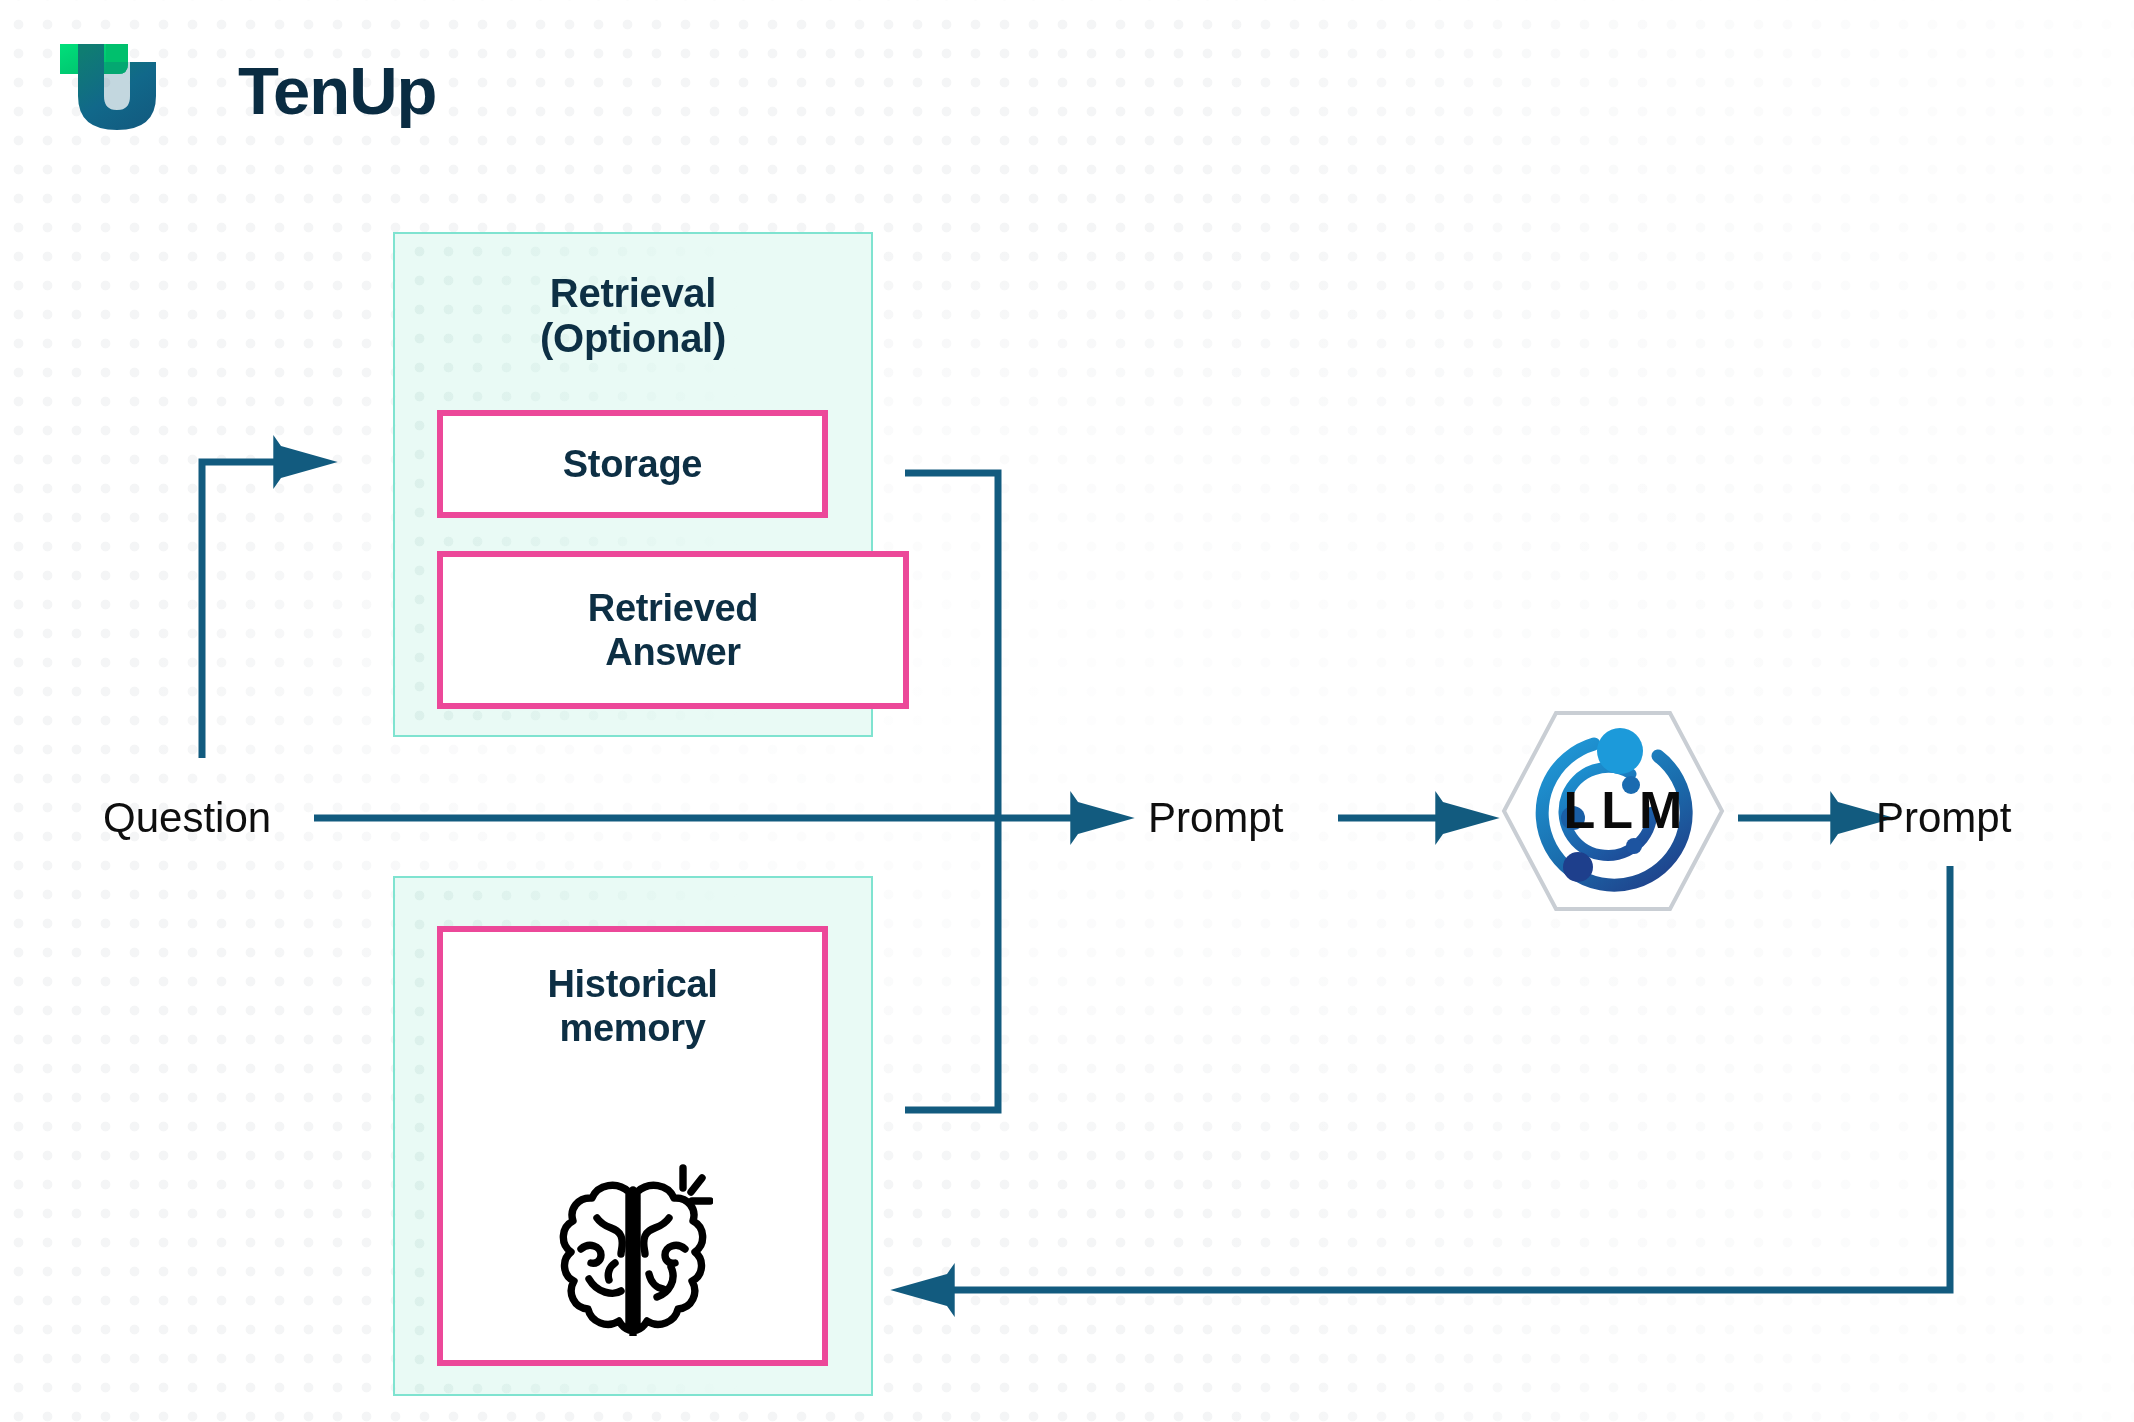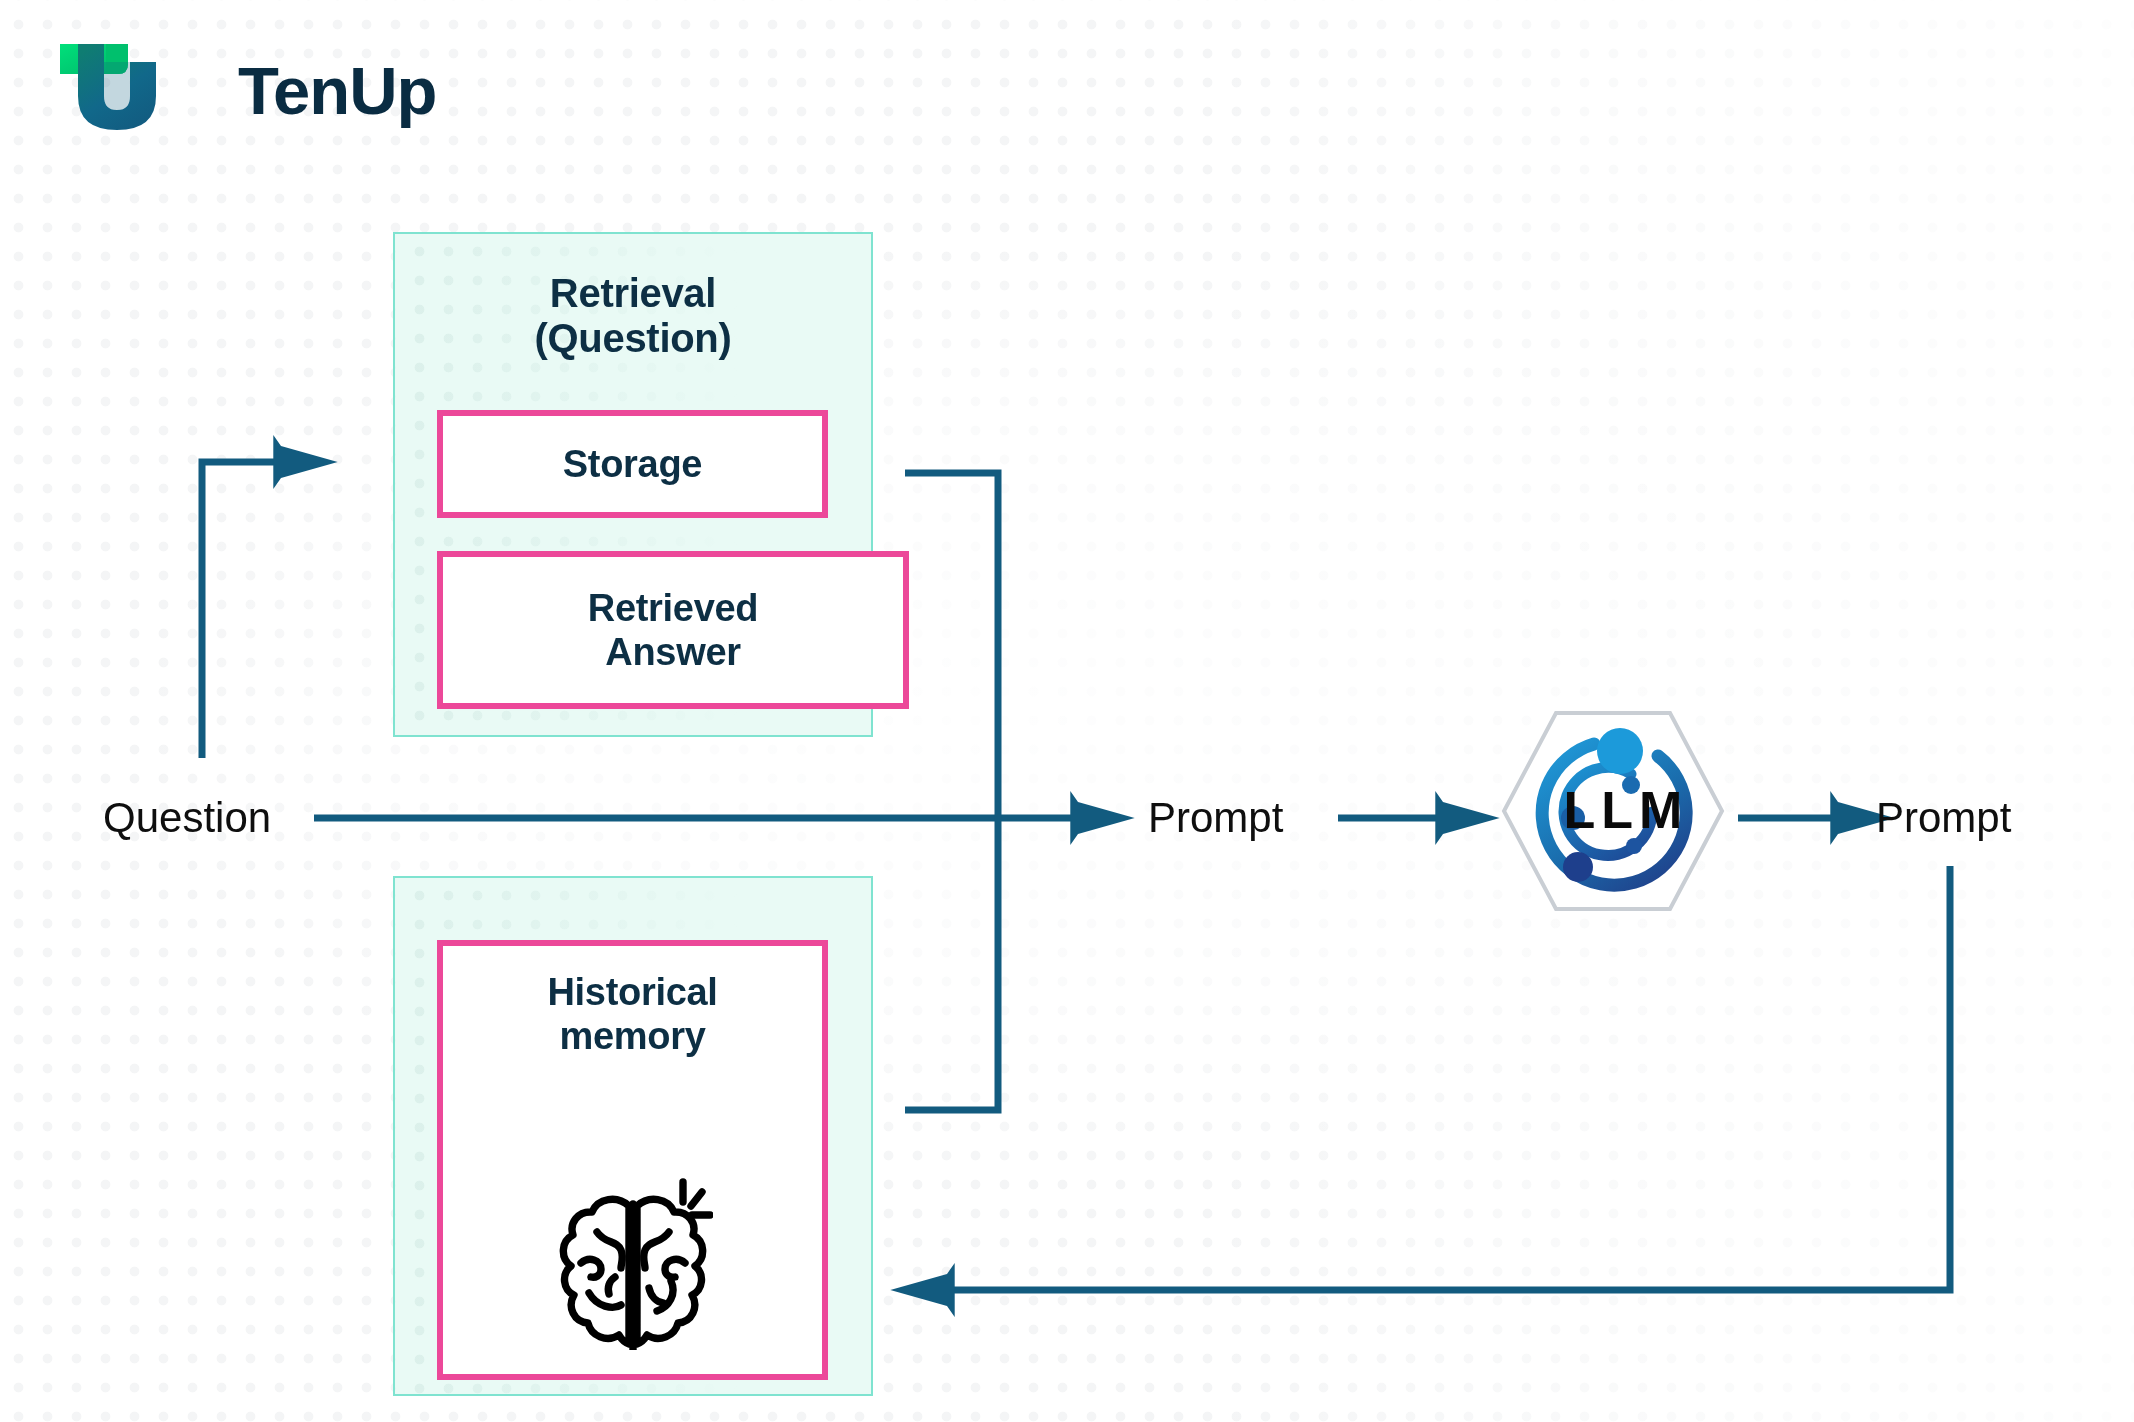--- a/index.html
+++ b/index.html
@@ -117,22 +117,21 @@
     font-weight: 700;
     text-align: center;
     line-height: 1.16;
     letter-spacing: -0.3px;
   }
   #storage-box          { left: 437px; top: 410px; width: 391px; height: 108px; }
   #retrieved-chunks-box { left: 437px; top: 551px; width: 472px; height: 158px; }
   #memory-box {
     left: 437px; top: 926px; width: 391px; height: 440px;
     display: block;
-    padding-top: 24px;
-    margin-top: 14px;
+    padding-top: 30px;
   }
   #memory-box .inner-box-label { font-size: 38px; }
   #brain-icon-wrap {
     position: absolute;
     left: 0; right: 0;
     top: 232px;
     display: flex;
     justify-content: center;
   }
 
@@ -226,21 +225,21 @@
     <g>
       <path d="M1950 866 L1950 1290 L940 1290" stroke="#125b7f" stroke-width="7" fill="none" marker-end="url(#ah-left)"></path>
     </g>
   </svg>
 
   <div class="group-panel" id="retrieval-panel">
     <div class="panel-dots"></div>
     <div class="panel-dots-fade"></div>
     <div class="panel-title">
       <div>Retrieval</div>
-      <div>(Question)</div>
+      <div>(Optional)</div>
     </div>
   </div>
 
   <div class="inner-box" id="storage-box">
     <div class="inner-box-label">Storage</div>
   </div>
 
   <div class="inner-box" id="retrieved-chunks-box">
     <div class="inner-box-label">
       <div>Retrieved</div>

